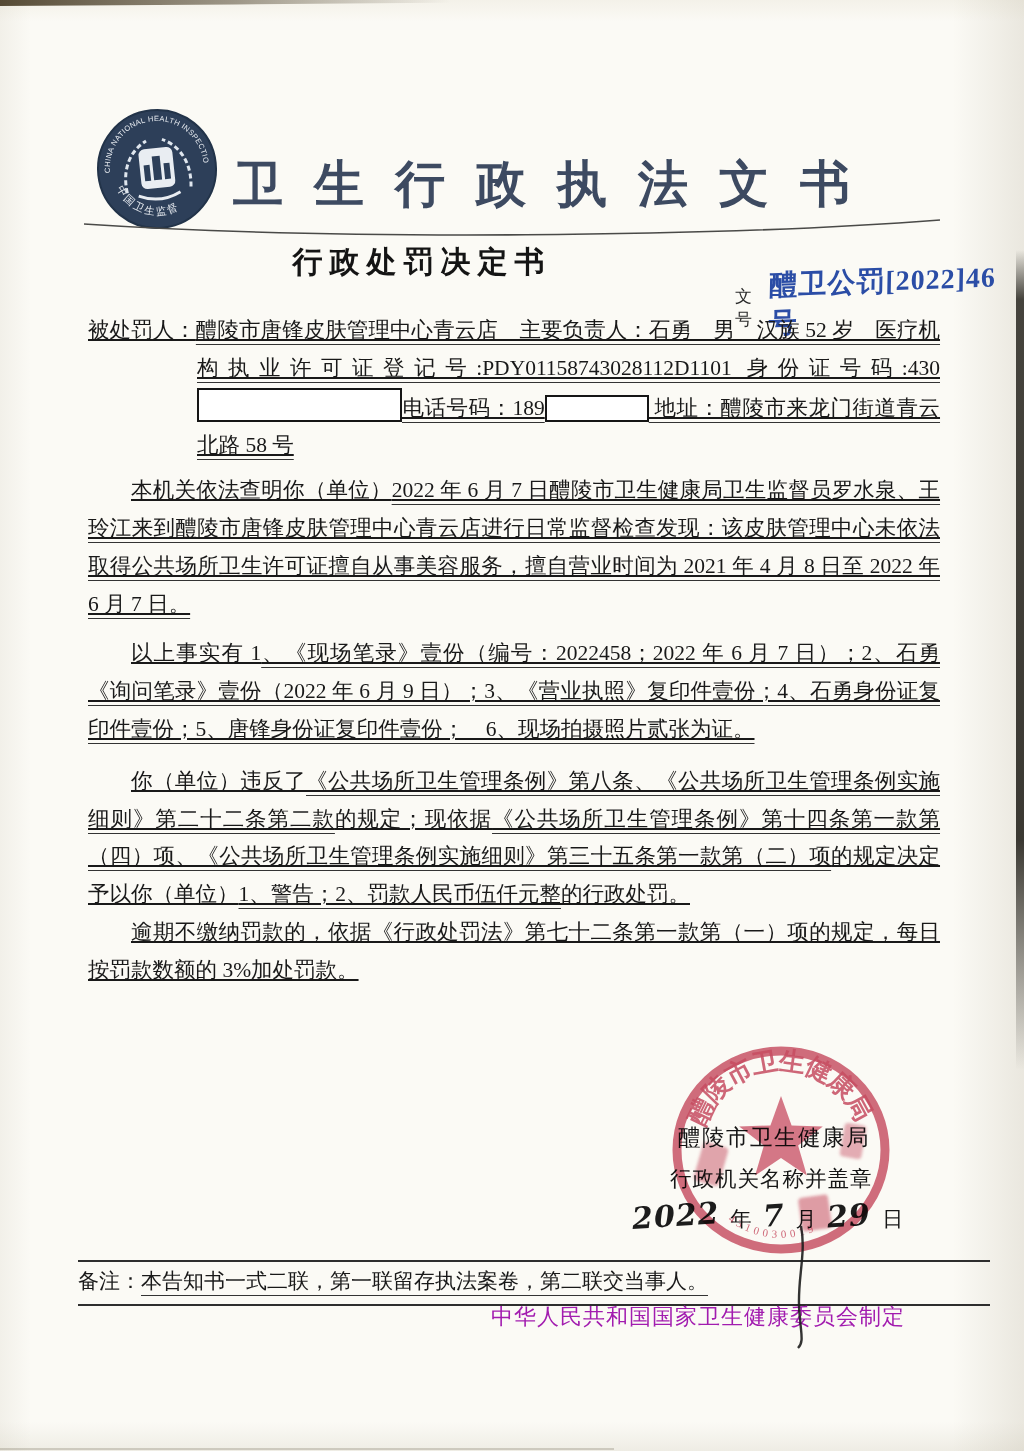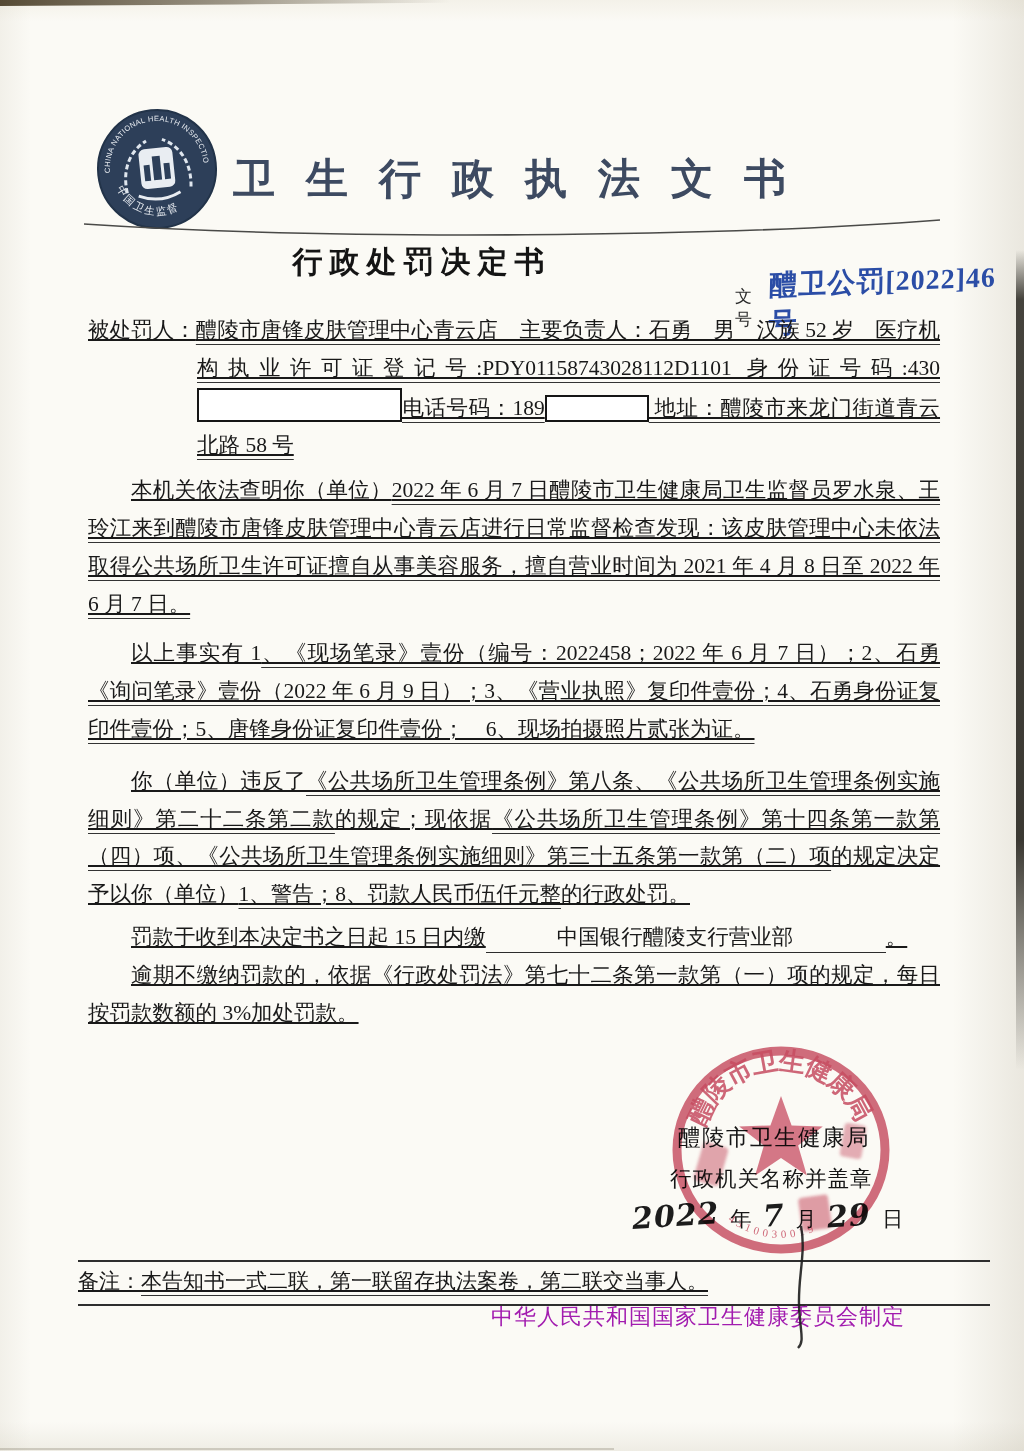--- a/index.html
+++ b/index.html
@@ -11,21 +11,21 @@
       #fbfaf5;}
   .abs{position:absolute;}
   
   .top-edge{top:0;left:0;width:470px;height:6px;
     background:linear-gradient(90deg, rgba(72,60,38,.92) 0%, rgba(72,60,38,.5) 50%, rgba(72,60,38,0) 96%);
     clip-path:polygon(0 0,100% 0,100% 40%,50% 75%,0 100%);}
   .right-edge{top:250px;right:0;width:8px;height:820px;
     background:linear-gradient(180deg, rgba(28,26,20,0), rgba(28,26,20,.8) 6%, rgba(28,26,20,.85) 72%, rgba(28,26,20,0));}
   .bottom-edge{bottom:1px;left:0;width:60%;height:2px;background:rgba(125,118,100,.30);}
   
-  .doc-title{left:233px;top:151px;font-size:42px;font-weight:700;letter-spacing:31px;
+  .doc-title{left:233px;top:151px;font-size:50px;font-weight:700;letter-spacing:31px;
     color:#3d4a61;white-space:nowrap;}
   .subtitle{left:0;top:242px;width:844px;text-align:center;font-size:30px;font-weight:700;
     letter-spacing:7px;color:#141414;}
   .docno{left:735px;top:262px;display:flex;align-items:flex-end;}
   .docno-label{font-size:17px;color:#2a2a2a;padding-bottom:7px;}
   .docno-value{font-size:28px;font-weight:600;color:#2b4da6;letter-spacing:1px;
     transform:rotate(-2deg) skewX(-3deg);display:inline-block;}
   
   .bodytext{left:88px;top:312px;width:852px;font-size:21.5px;line-height:37.8px;
     color:#191919;text-align:justify;text-decoration:underline;}
@@ -48,21 +48,21 @@
   
   .agency{left:678px;top:1122px;font-size:22.5px;letter-spacing:1.5px;color:#161616;}
   .agency-caption{left:670px;top:1164px;font-size:21.5px;letter-spacing:1px;color:#161616;}
   .dateline{left:632px;top:1198px;display:flex;align-items:baseline;gap:11px;font-size:21px;color:#161616;}
   .hw{font-size:30px;font-weight:600;font-style:italic;display:inline-block;transform:rotate(-4deg);
     font-family:"DejaVu Serif",serif;color:#1c1c1c;letter-spacing:1px;}
   .seal-svg{left:664px;top:1044px;mix-blend-mode:multiply;opacity:.93;}
   .penstroke{left:786px;top:1224px;z-index:5;}
   
   .note-strip{left:78px;top:1260px;width:912px;height:37px;border-top:2px solid #2e2e2e;
-    border-bottom:2px solid #2e2e2e;font-size:21px;color:#191919;padding-top:5px;box-sizing:content-box;text-decoration:underline;}
+    border-bottom:2px solid #2e2e2e;font-size:21px;color:#191919;padding-top:5px;box-sizing:content-box;}
   .issuer{right:119px;top:1302px;font-size:22px;letter-spacing:1px;color:#a21caf;}
   .emblem{left:92px;top:104px;transform:rotate(-6deg);}
 </style>
 </head>
 <body>
 
 <div class="abs top-edge"></div>
 <div class="abs right-edge"></div>
 <div class="abs bottom-edge"></div>
 
@@ -103,24 +103,21 @@
   <p class="p1">
     <span>被处罚人：</span><span class="u"><span>醴陵市唐锋皮肤管理中心青云店　主要负责人：石勇　男　汉族 52 岁　医疗机构执业许可证登记号:PDY01158743028112D1101 身份证号码:430</span><span class="redact redact-id"></span><span>电话号码：189</span><span class="redact redact-phone"></span><span> 地址：醴陵市来龙门街道青云北路 58 号</span></span>
   </p>
   <p class="ind p2">
     <span>本机关依法查明你（单位）</span><span class="u">2022 年 6 月 7 日醴陵市卫生健康局卫生监督员罗水泉、王玲江来到醴陵市唐锋皮肤管理中心青云店进行日常监督检查发现：该皮肤管理中心未依法取得公共场所卫生许可证擅自从事美容服务，擅自营业时间为 2021 年 4 月 8 日至 2022 年 6 月 7 日。</span>
   </p>
   <p class="ind p3">
     <span>以上事实有 1</span><span class="u">、《现场笔录》壹份（编号：2022458；2022 年 6 月 7 日）；2、石勇《询问笔录》壹份（2022 年 6 月 9 日）；3、《营业执照》复印件壹份；4、石勇身份证复印件壹份；5、唐锋身份证复印件壹份；　6、现场拍摄照片贰张为证。</span>
   </p>
   <p class="ind p4">
-    <span>你（单位）违反了</span><span class="u">《公共场所卫生管理条例》第八条、《公共场所卫生管理条例实施细则》第二十二条第二款</span><span>的规定；现依据</span><span class="u">《公共场所卫生管理条例》第十四条第一款第（四）项、《公共场所卫生管理条例实施细则》第三十五条第一款第（二）项</span><span>的规定决定予以你（单位）</span><span class="u">1、警告；8、罚款人民币伍仟元整</span><span>的行政处罚。</span>
-  </p>
-  <p class="ind p5">
-    <span>罚款于收到本决定书之日起 15 日内缴</span><span class="blankfill blank-bank"><span>中国银行醴陵支行营业部</span></span><span>。</span>
+    <span>你（单位）违反了</span><span class="u">《公共场所卫生管理条例》第八条、《公共场所卫生管理条例实施细则》第二十二条第二款</span><span>的规定；现依据</span><span class="u">《公共场所卫生管理条例》第十四条第一款第（四）项、《公共场所卫生管理条例实施细则》第三十五条第一款第（二）项</span><span>的规定决定予以你（单位）</span><span class="u">1、警告；2、罚款人民币伍仟元整</span><span>的行政处罚。</span>
   </p>
   <p class="ind">
     <span>逾期不缴纳罚款的，依据《行政处罚法》第七十二条第一款第（一）项的规定，每日按罚款数额的 3%加处罚款。</span>
   </p>
 </div>
 
 <div class="abs agency">醴陵市卫生健康局</div>
 <div class="abs agency-caption">行政机关名称并盖章</div>
 <div class="abs dateline">
   <span class="hw">2022</span>

